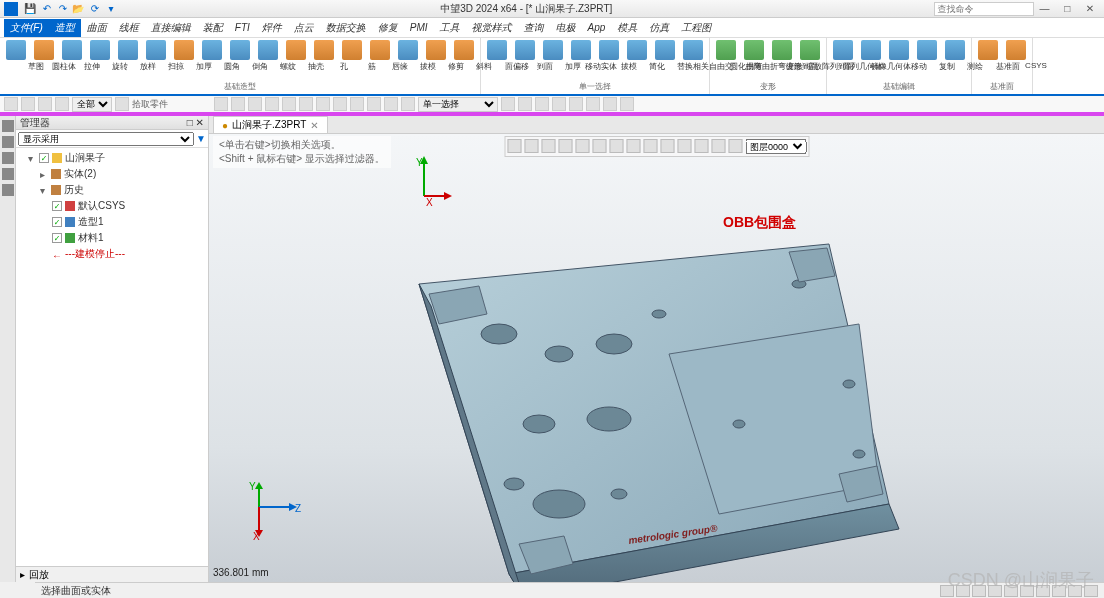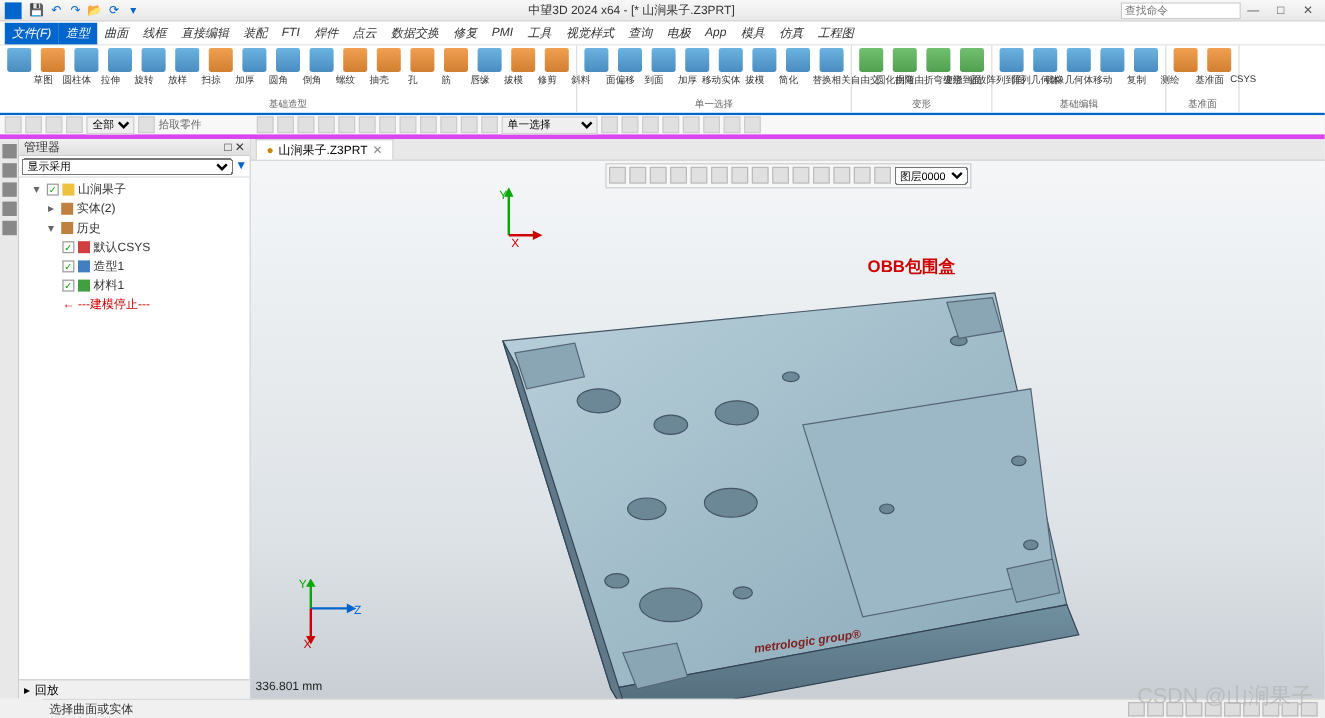--- a/index.html
+++ b/index.html
@@ -374,20 +374,24 @@
   </div>
 
   <div class="canvas-area">
     <div class="tabbar">
       <div class="tab">
           <span style="color:#c80;">●</span>
           <span>山涧果子.Z3PRT</span>
           <span class="close">✕</span>
         </div>
     </div>
+    <div class="hints">
+      <div>&lt;单击右键&gt;切换相关选项。</div>
+      <div>&lt;Shift + 鼠标右键&gt; 显示选择过滤器。</div>
+    </div>
     <div class="viewport">
       <div class="view-toolbar">
         <span class="vb"></span>
           <span class="vb"></span>
           <span class="vb"></span>
           <span class="vb"></span>
           <span class="vb"></span>
           <span class="vb"></span>
           <span class="vb"></span>
           <span class="vb"></span>

